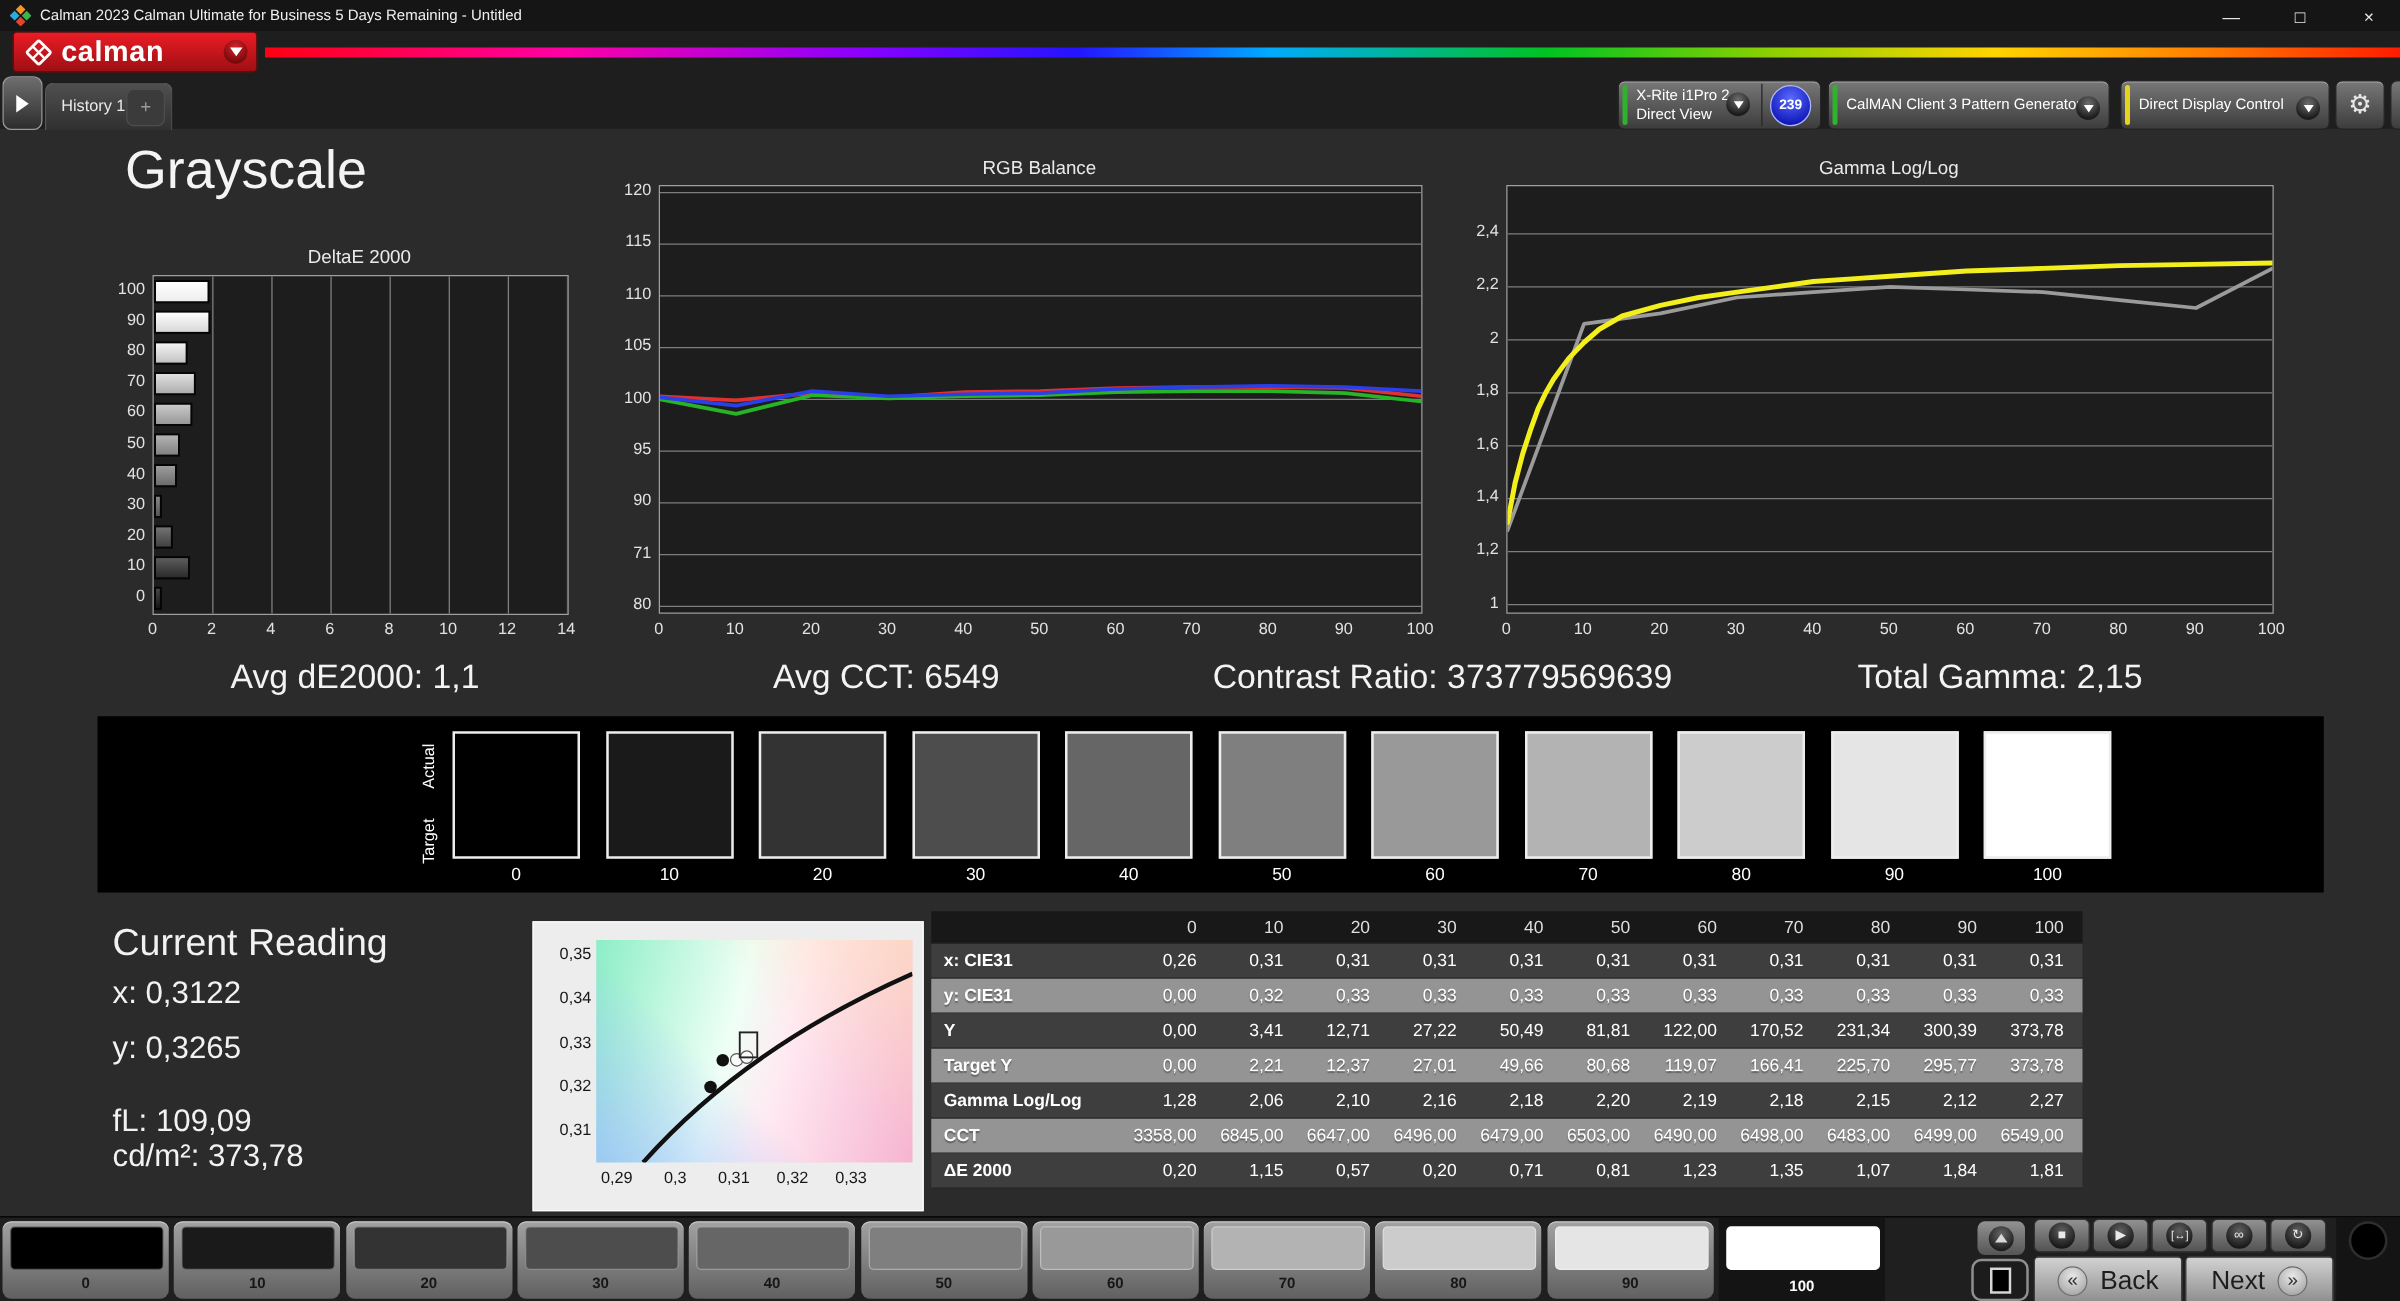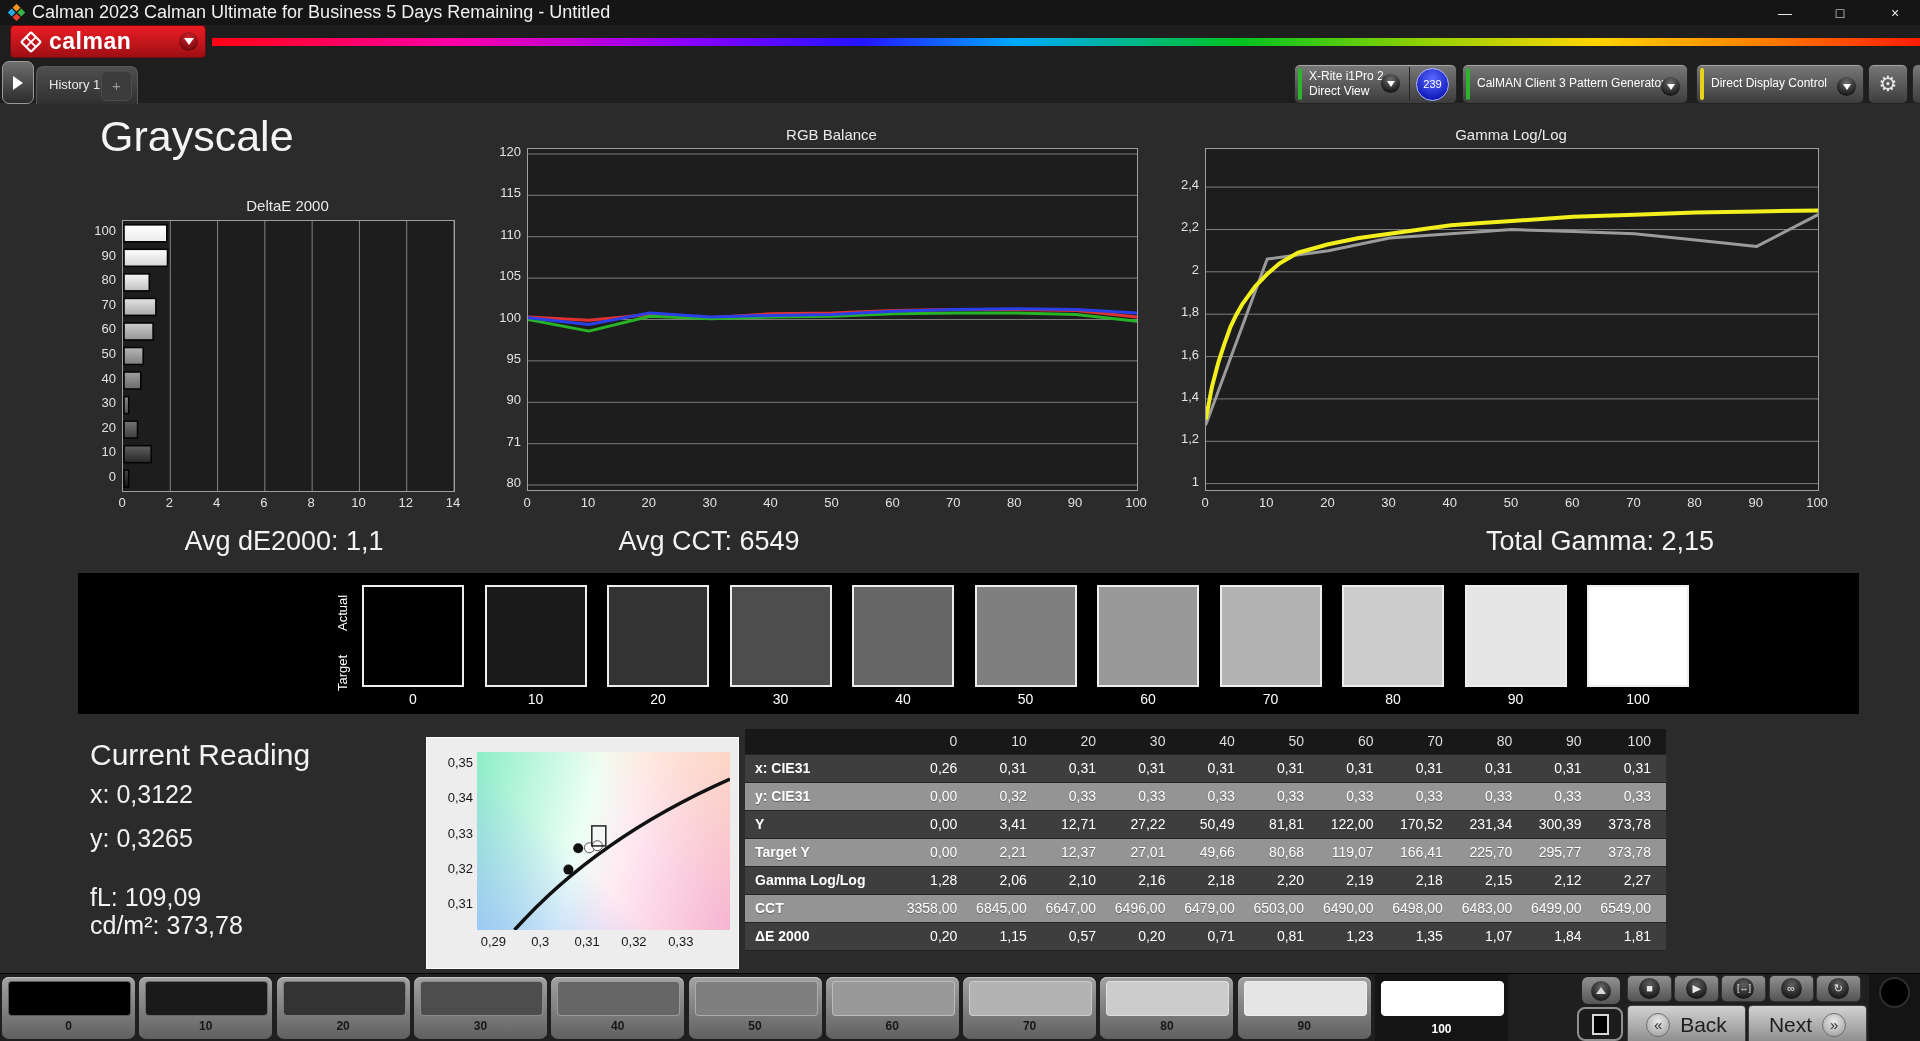--- a/index.html
+++ b/index.html
@@ -1,21 +1,21 @@
 <!DOCTYPE html>
 <html><head>
 <meta charset="utf-8">
 <style>
   html,body{margin:0;padding:0;background:#000;}
   #screen{position:relative;width:1920px;height:1041px;overflow:hidden;background:#2b2b2b;
           font-family:"Liberation Sans",sans-serif;-webkit-font-smoothing:antialiased;}
   
   .titlebar{position:absolute;left:0;top:0;width:100%;height:25px;background:#151515;color:#f0f0f0;z-index:30;}
   .title-icon{position:absolute;left:8px;top:4px;width:17px;height:17px;}
-  .title-text{position:absolute;left:32px;top:0;line-height:25px;font-size:18px;white-space:nowrap;}
+  .title-text{position:absolute;left:32px;top:0;line-height:25px;font-size:12px;white-space:nowrap;}
   .win-btns{position:absolute;right:14px;top:0;height:25px;display:flex;gap:33px;align-items:center;}
   .win-btn{width:22px;text-align:center;font-size:14px;color:#e8e8e8;cursor:default;}
   
   .header{position:absolute;left:0;top:25px;width:100%;height:78px;background:#1e1e1e;z-index:20;}
   .rainbow{position:absolute;left:212px;right:0;top:13px;height:8px;
     background:linear-gradient(90deg,#ff0013 0%,#ff00a6 14%,#8a00ff 28%,#2414ff 38%,#00aaff 47%,#00c322 60%,#93d100 71%,#ffd400 81%,#ff7d00 91%,#ff1c00 100%);}
   .logo{position:absolute;left:10px;top:0px;width:194px;height:31px;border-radius:4px;
     background:linear-gradient(#ec1c24,#9e0f14);border:1px solid #6d0a0e;display:flex;align-items:center;}
   .logo svg{margin-left:9px;}
   .logo-text{font-size:23px;font-weight:bold;color:#fff;margin-left:7px;letter-spacing:.5px;line-height:29px;}
@@ -34,21 +34,21 @@
     border:1px solid #242424;box-shadow:inset 0 1px 0 rgba(255,255,255,.35);color:#fff;font-size:12px;}
   .dd-accent{position:absolute;left:3px;top:3px;bottom:3px;width:4px;border-radius:2px;}
   .dd-text{position:absolute;left:14px;top:4px;line-height:15px;white-space:nowrap;}
   .dd-text-mid{position:absolute;left:14px;top:0;line-height:36px;white-space:nowrap;}
   .caret-c{position:absolute;width:19px;height:19px;border-radius:50%;
     background:radial-gradient(circle at 50% 30%,#6e6e6e,#1c1c1c 72%);display:flex;align-items:center;justify-content:center;}
   .caret-c .tri-down{border-left-width:4px;border-right-width:4px;border-top-width:6px;}
   .meter-divider{position:absolute;right:46px;top:2px;bottom:2px;width:1px;background:#252525;}
   .badge{position:absolute;right:7px;top:3px;width:31px;height:31px;border-radius:50%;
     background:radial-gradient(circle at 50% 32%,#5a6aff,#0f18b8 78%);border:1px solid #aeb6ff;
-    color:#fff;font-size:11px;line-height:31px;text-align:center;font-weight:normal;}
+    color:#fff;font-size:11px;line-height:31px;text-align:center;font-weight:bold;}
   .gear-btn{position:absolute;left:1868px;top:39px;width:38px;height:38px;border-radius:6px;
     background:linear-gradient(#787878,#3c3c3c);border:1px solid #242424;box-shadow:inset 0 1px 0 rgba(255,255,255,.35);
     color:#e6e6e6;font-size:21px;text-align:center;line-height:37px;}
   .edge-btn{position:absolute;left:1912px;top:39px;width:36px;height:38px;border-radius:6px;
     background:linear-gradient(#787878,#3c3c3c);border:1px solid #242424;display:flex;align-items:center;justify-content:center;}
   
   .page-title{position:absolute;left:100px;top:112px;font-size:43px;color:#f4f4f4;}
   .ctitle{position:absolute;text-align:center;font-size:15px;color:#eaeaea;}
   .plot{position:absolute;background:#1d1d1d;border:1px solid #9f9f9f;}
   .plot svg{position:absolute;left:0;top:0;width:100%;height:100%;}
@@ -363,20 +363,21 @@
       <span class="axlab cx" style="left: 306px; top: 0px;">50</span>
       <span class="axlab cx" style="left: 367.2px; top: 0px;">60</span>
       <span class="axlab cx" style="left: 428.4px; top: 0px;">70</span>
       <span class="axlab cx" style="left: 489.6px; top: 0px;">80</span>
       <span class="axlab cx" style="left: 550.8px; top: 0px;">90</span>
       <span class="axlab cx" style="left: 612px; top: 0px;">100</span>
     </div>
 
   <div class="stat" style="left:284px;">Avg dE2000: 1,1</div>
   <div class="stat" style="left:709px;">Avg CCT: 6549</div>
+  <div class="stat" style="left:1154px;">Contrast Ratio: 373779569639</div>
   <div class="stat" style="left:1600px;">Total Gamma: 2,15</div>
 
   <div id="strip">
     <span class="vlab vlab-actual">Actual</span>
     <span class="vlab vlab-target">Target</span>
   <div class="swatch" style="left: 284px; background: rgb(0, 0, 0);"></div>
       <div class="swatch-label" style="left: 284px;">0</div>
       <div class="swatch" style="left: 406.5px; background: rgb(26, 26, 26);"></div>
       <div class="swatch-label" style="left: 406.5px;">10</div>
       <div class="swatch" style="left: 529px; background: rgb(51, 51, 51);"></div>

